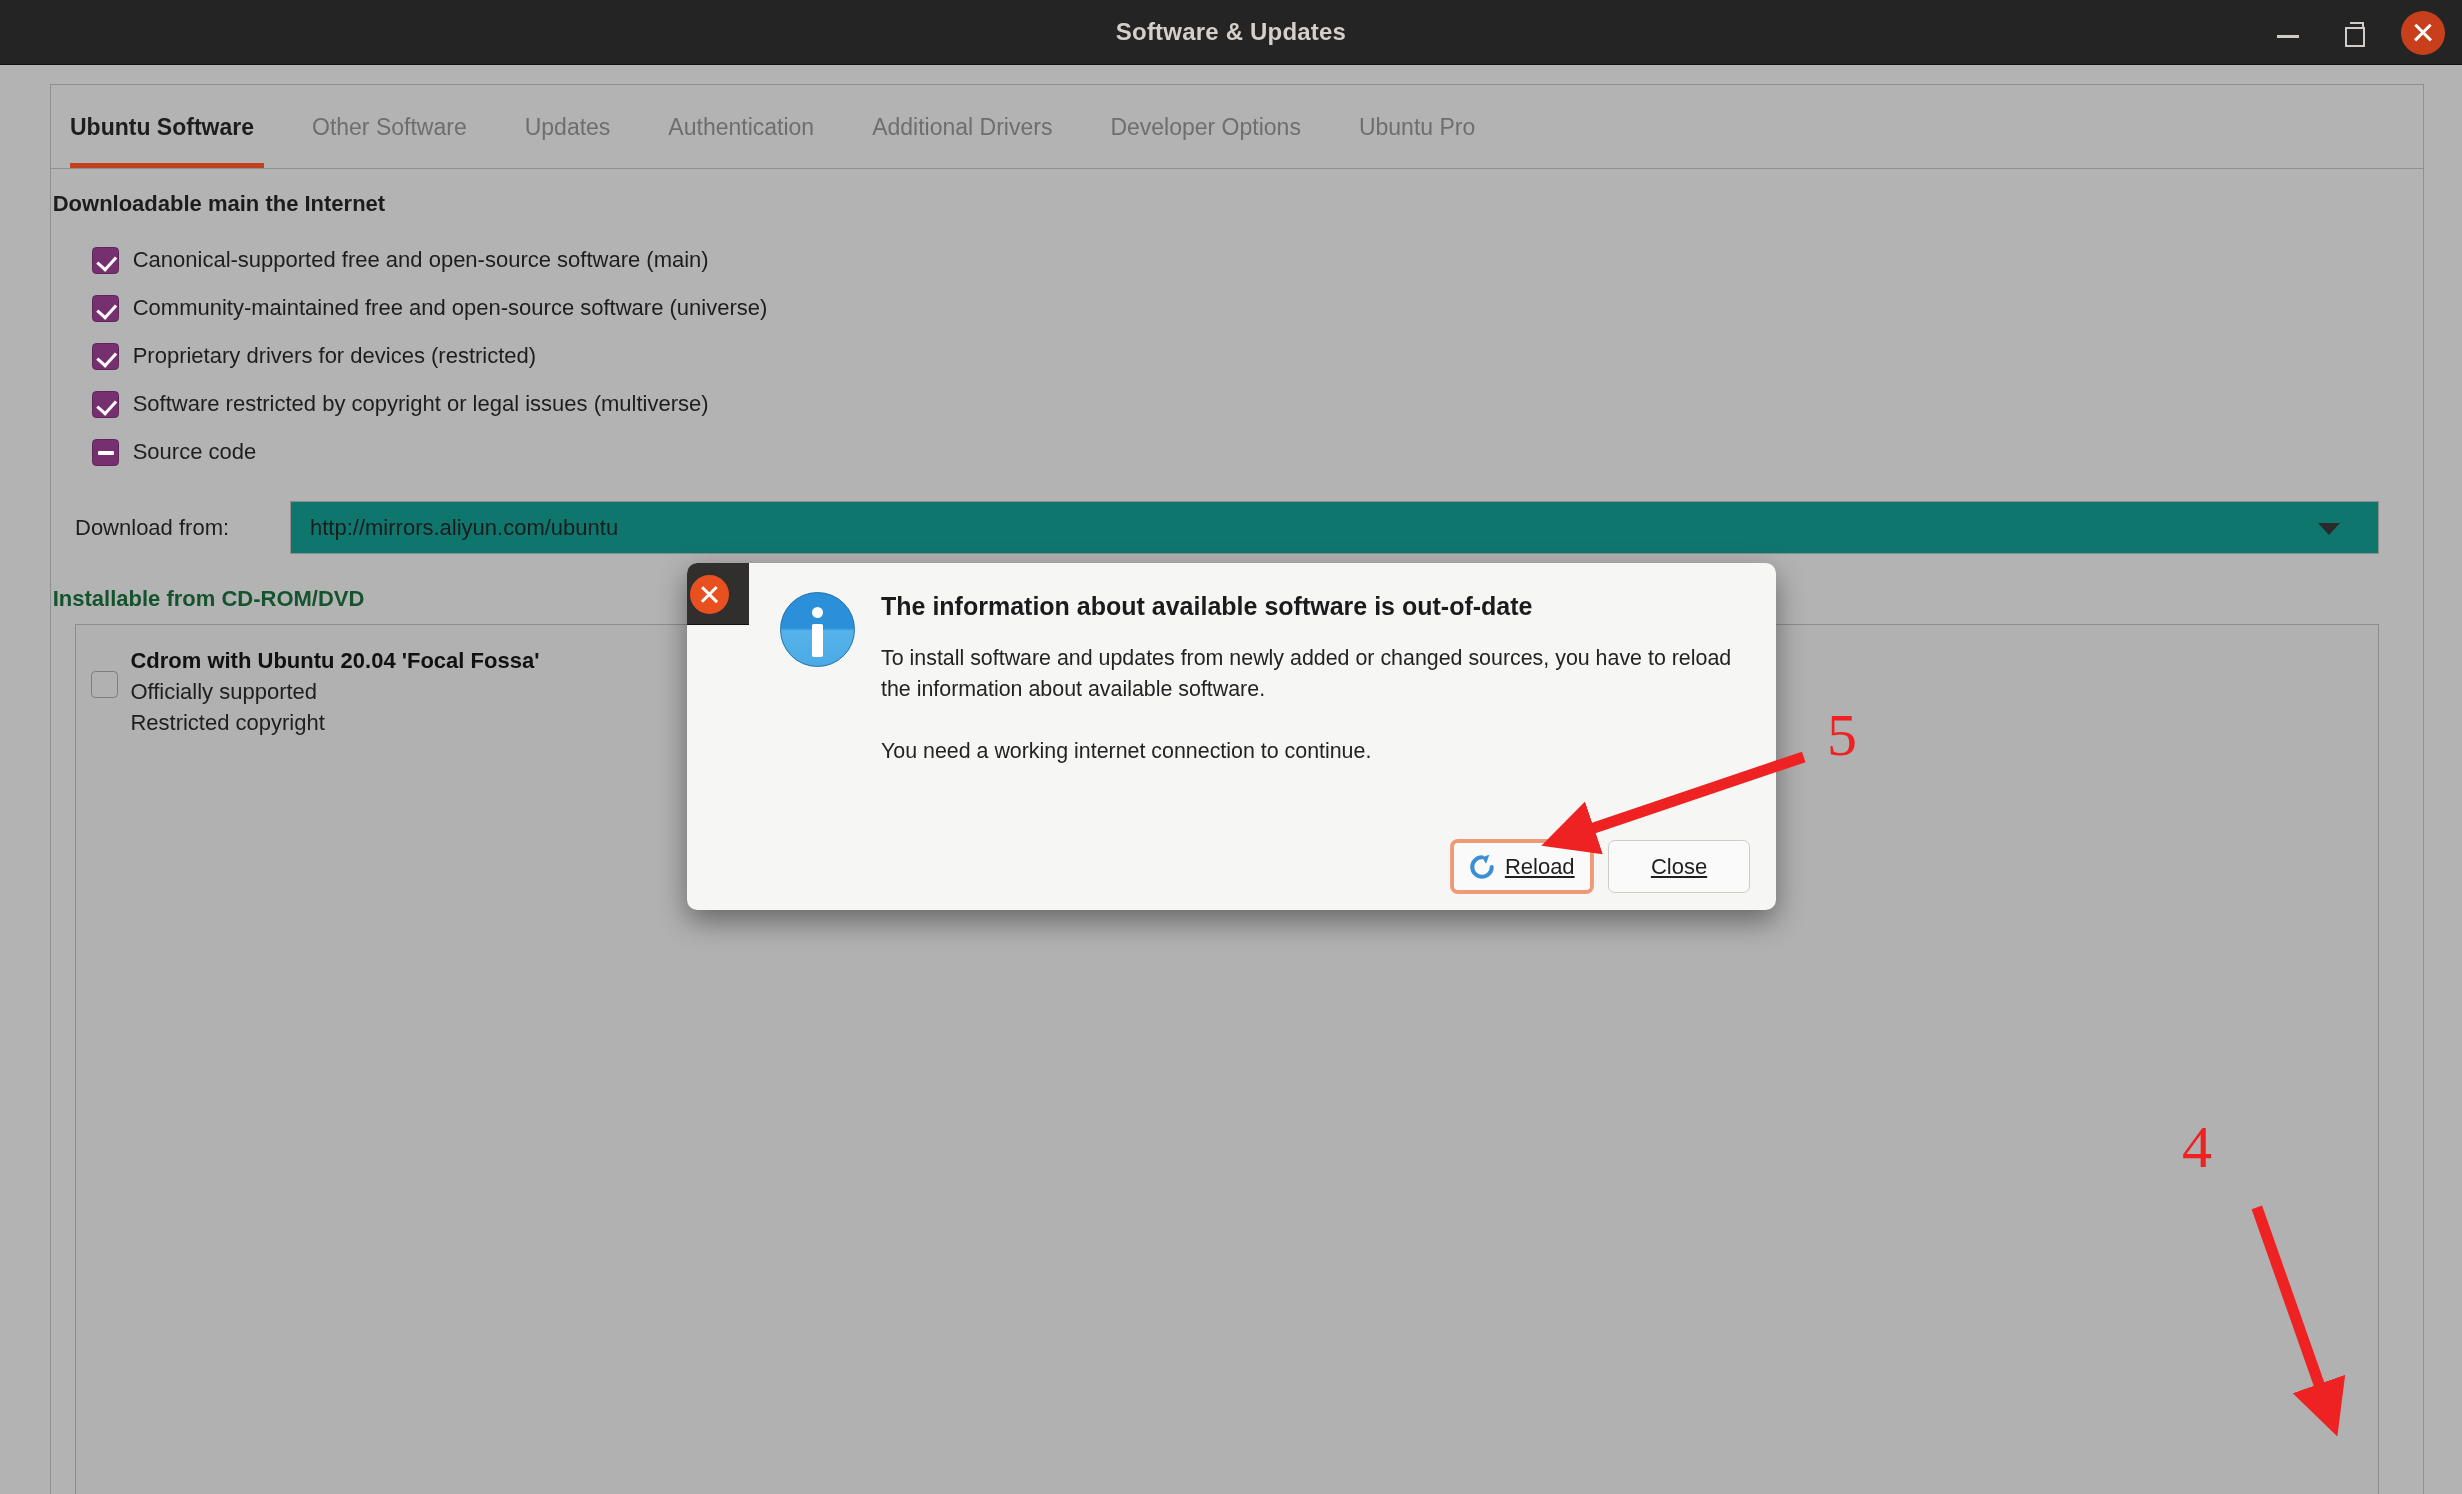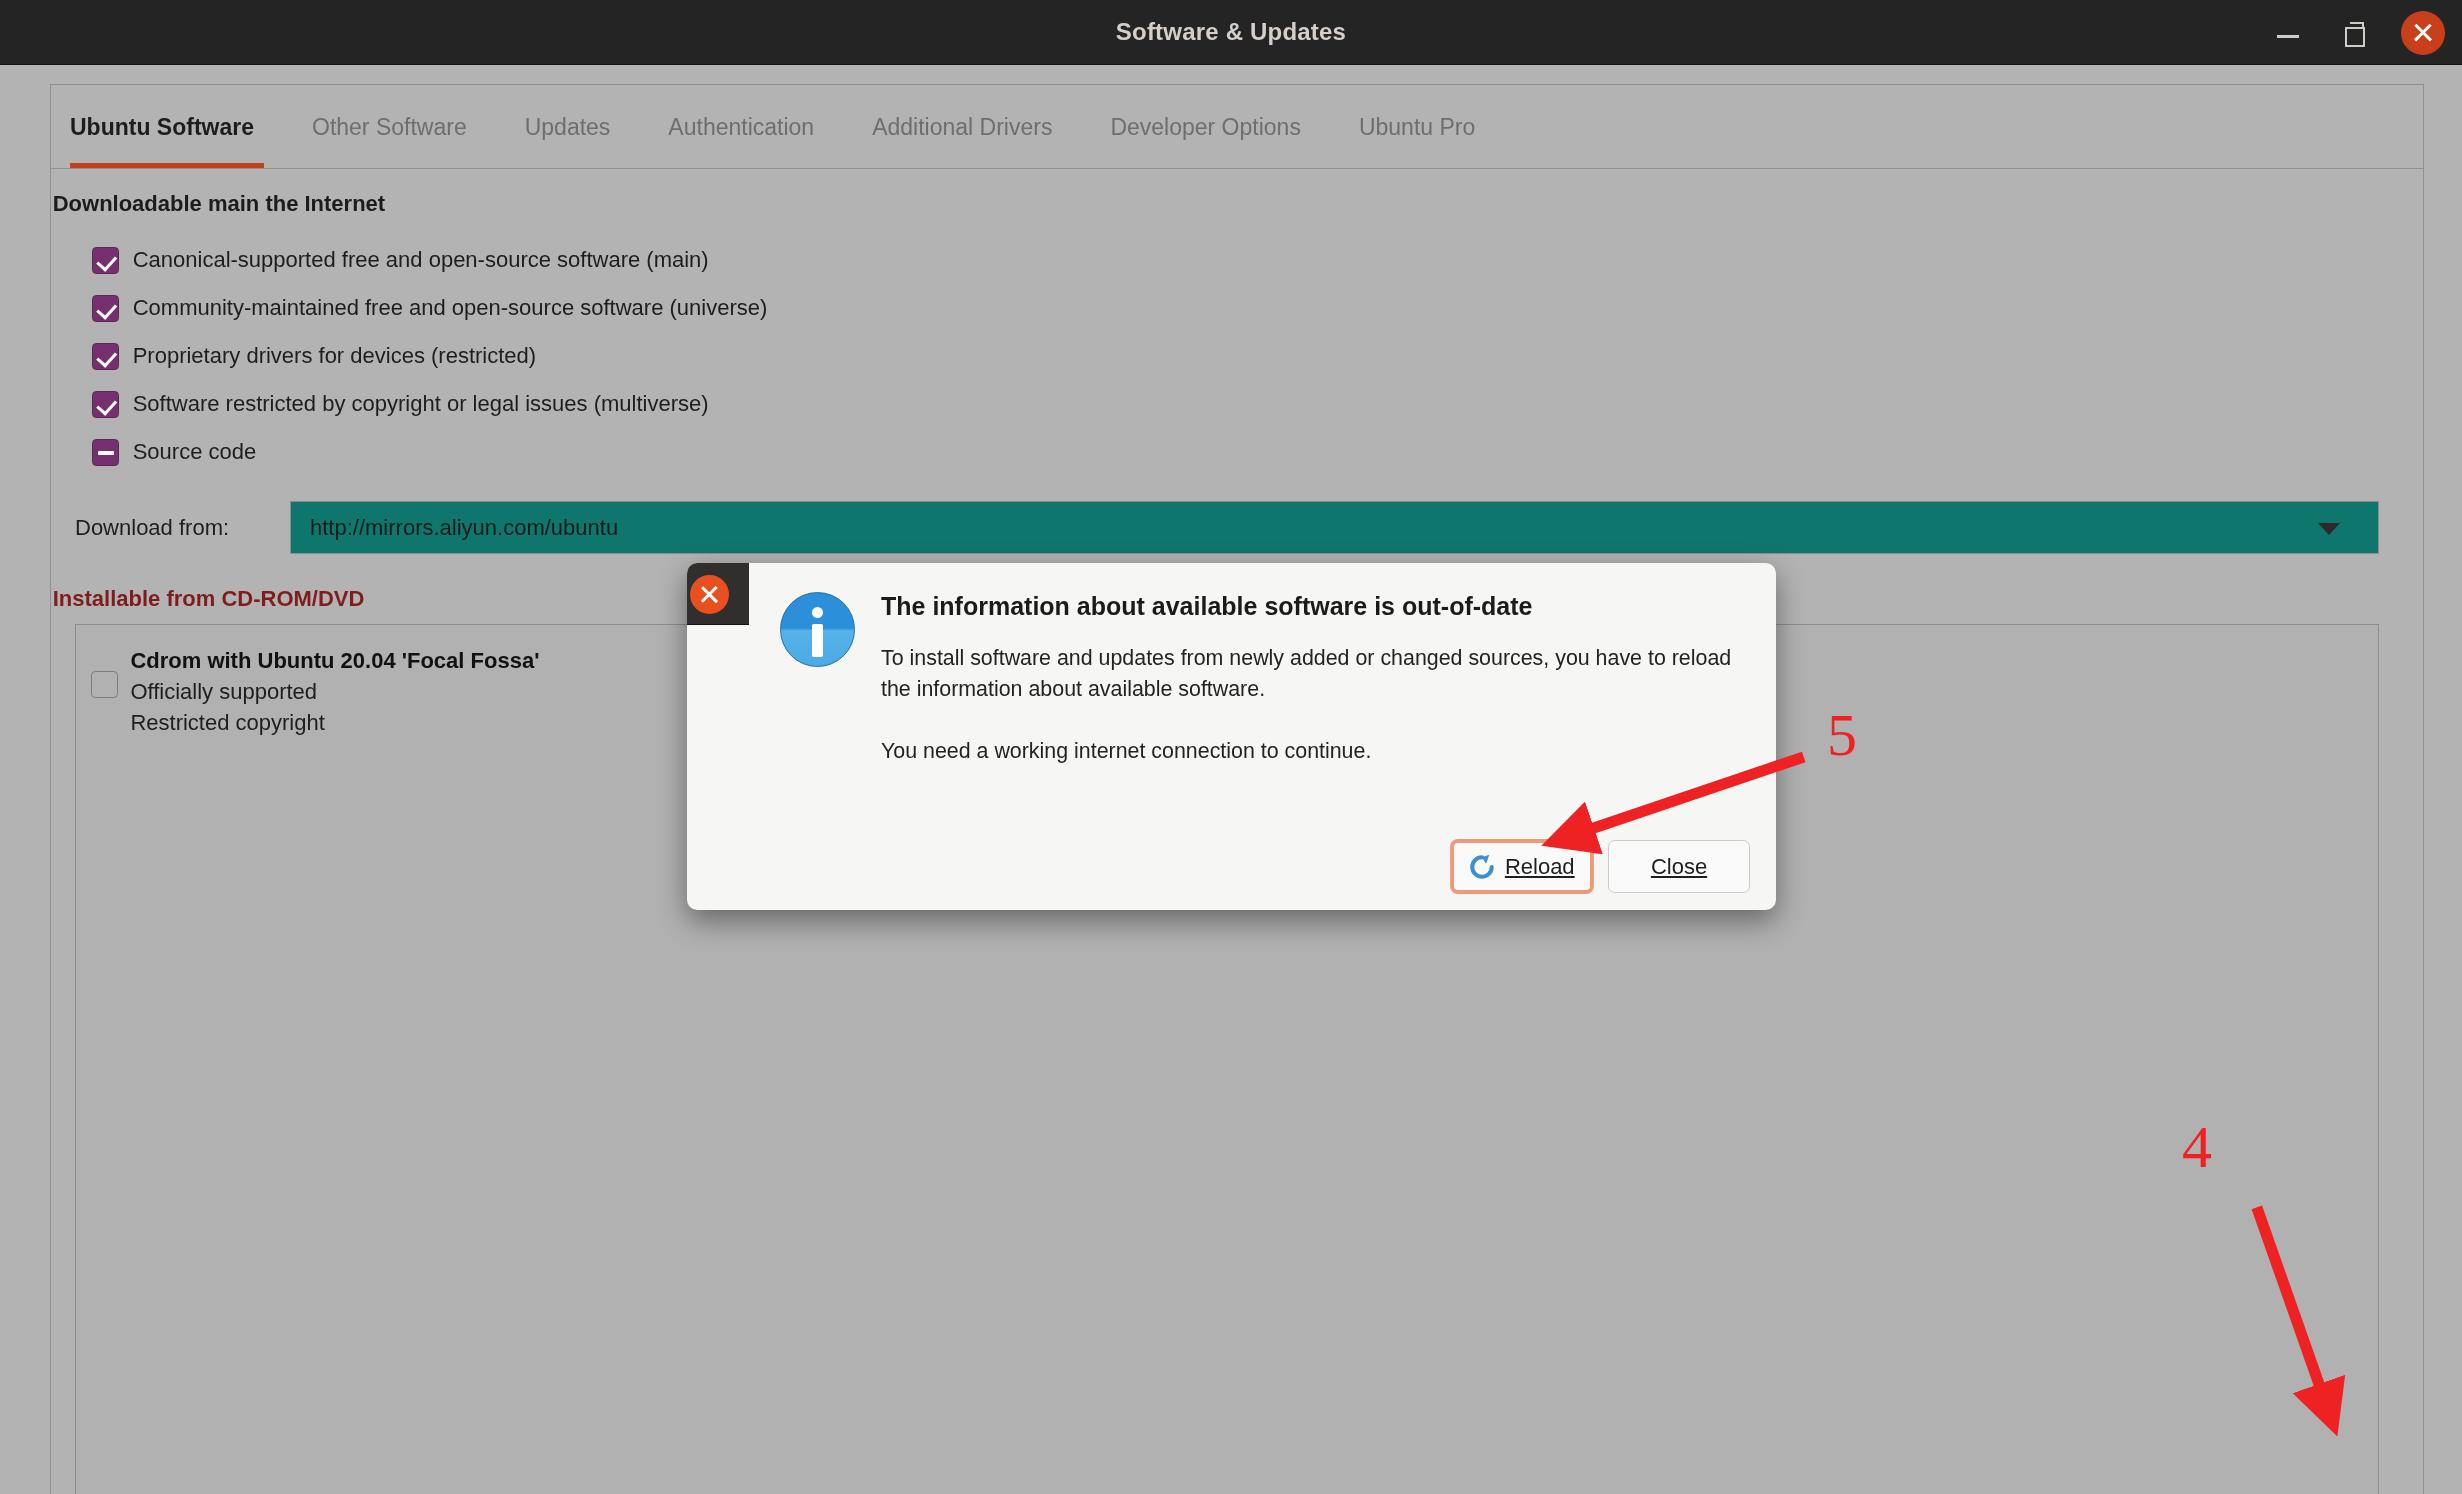--- a/index.html
+++ b/index.html
@@ -167,21 +167,21 @@
   .combo .value { font-size: 22px; color: #1c1c1c; }
   .combo .arrow {
     position: absolute; right: 38px; top: 50%;
     width: 0; height: 0; margin-top: -4.3px;
     border-left: 11px solid transparent;
     border-right: 11px solid transparent;
     border-top: 12px solid #2a2a2a;
   }
 
   
-  .cd-title { font-size: 22px; font-weight: bold; color: #7f1d1d; margin: 31px 0 0 1.7px; }
+  .cd-title { font-size: 22px; font-weight: bold; color: #14532d; margin: 31px 0 0 1.7px; }
   .listbox {
     margin: 12px 44px 0 24px;
     border: 1.7px solid #8d8d8d;
     background: #b1b1b1;
     height: 996px;
     padding: 15.4px 0 0 0;
     position: relative;
     overflow: hidden;
   }
   .cd-item { display: flex; align-items: flex-start; padding: 5.1px 0 0 15.4px; }

